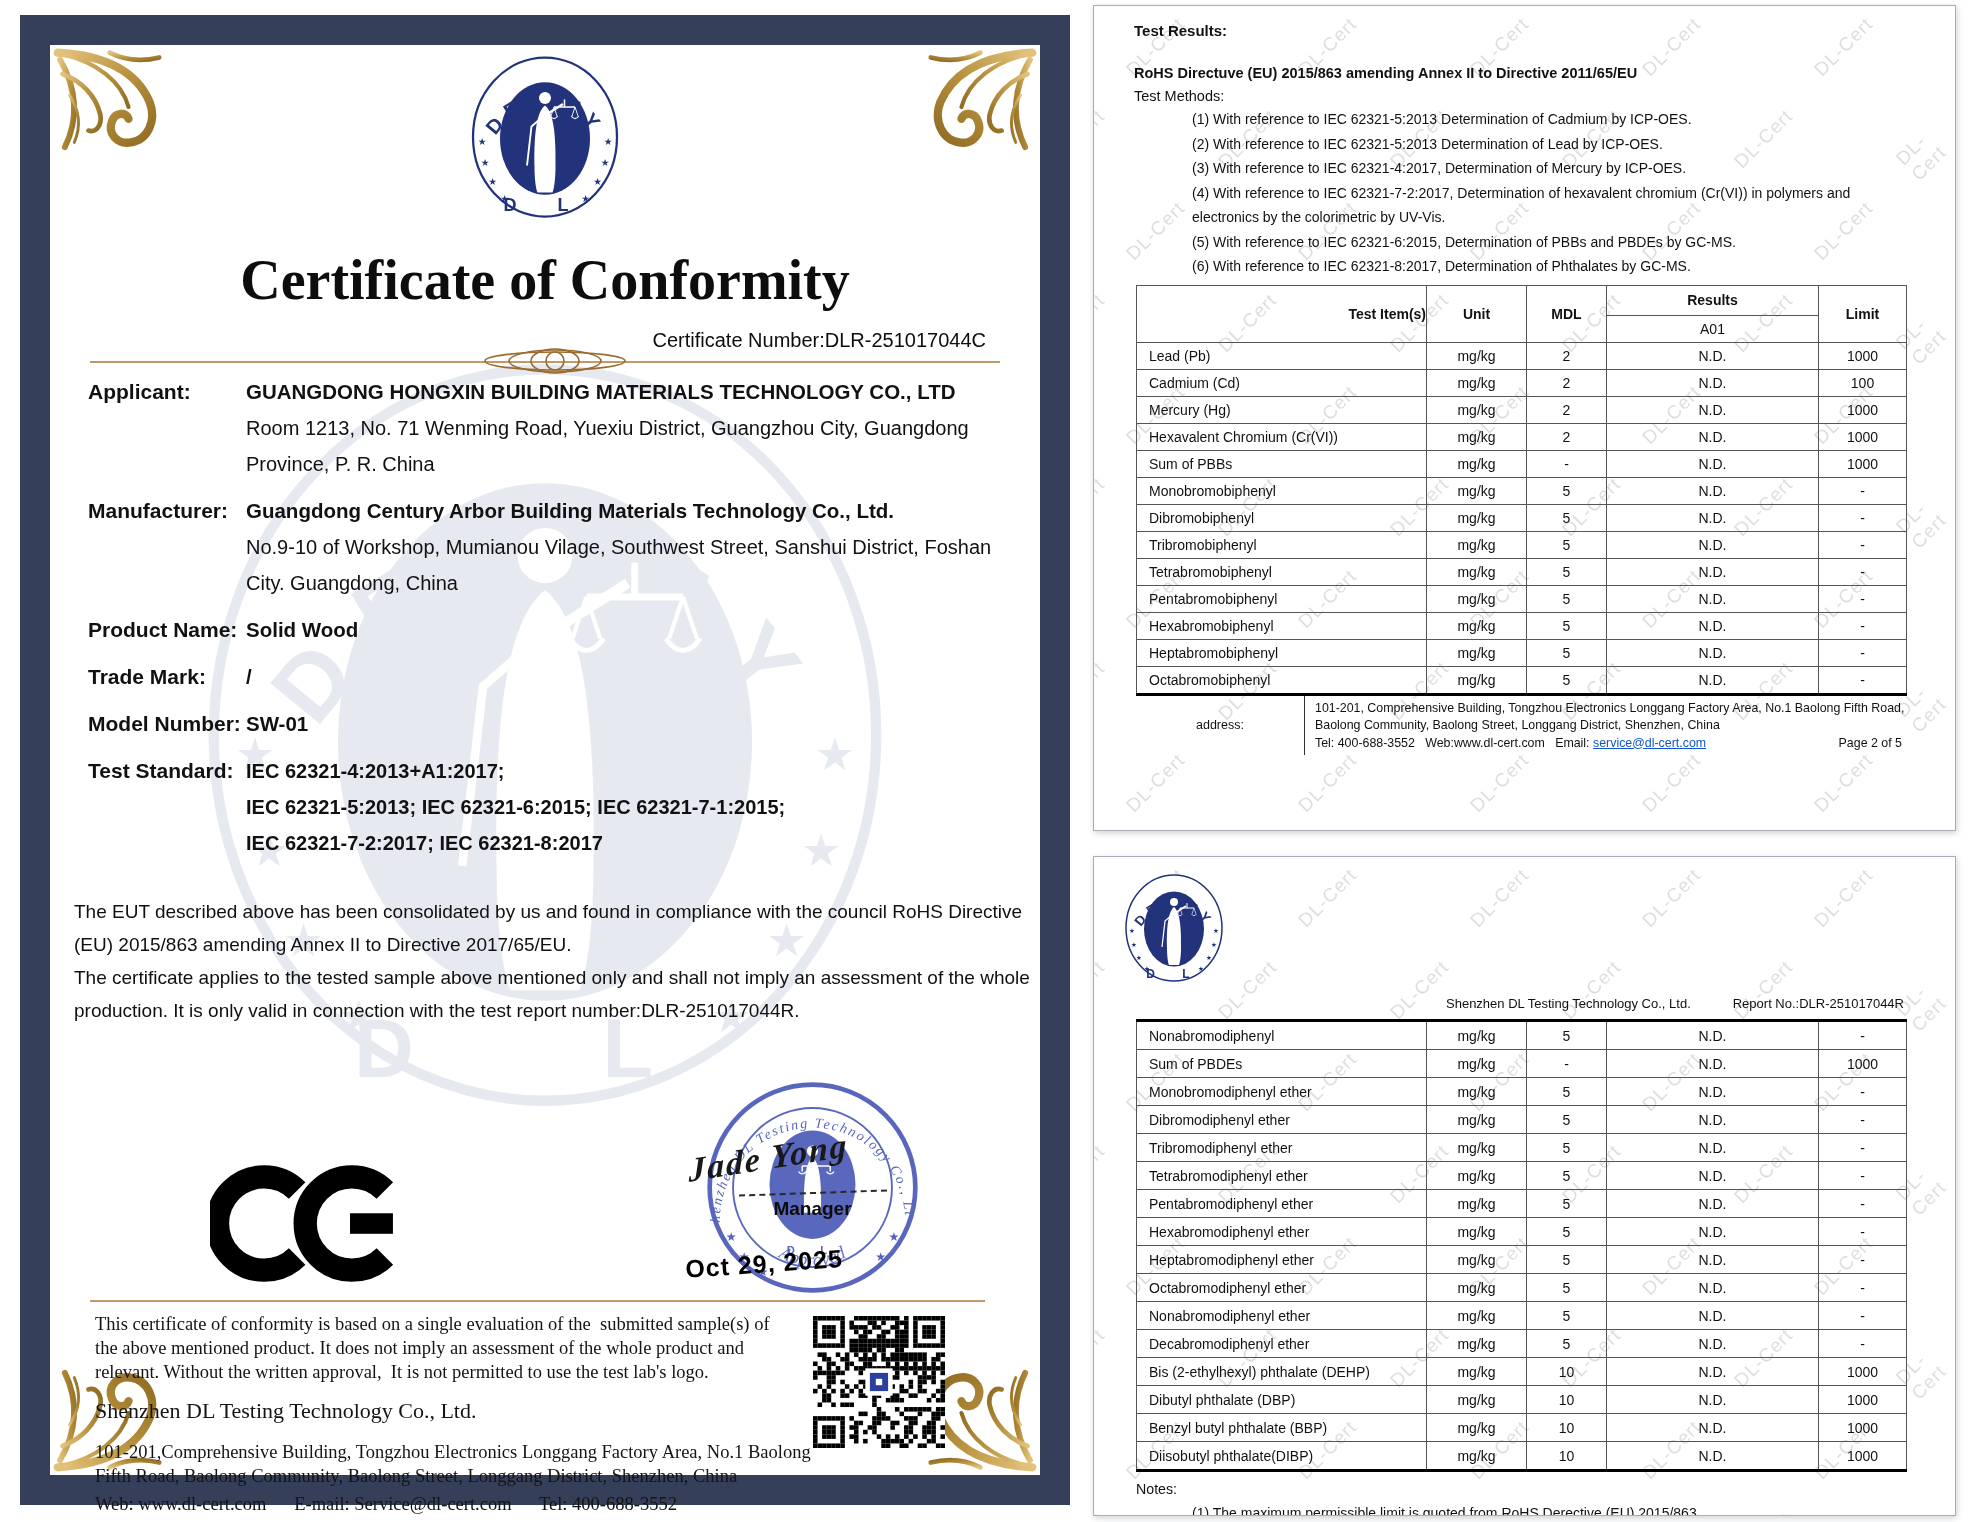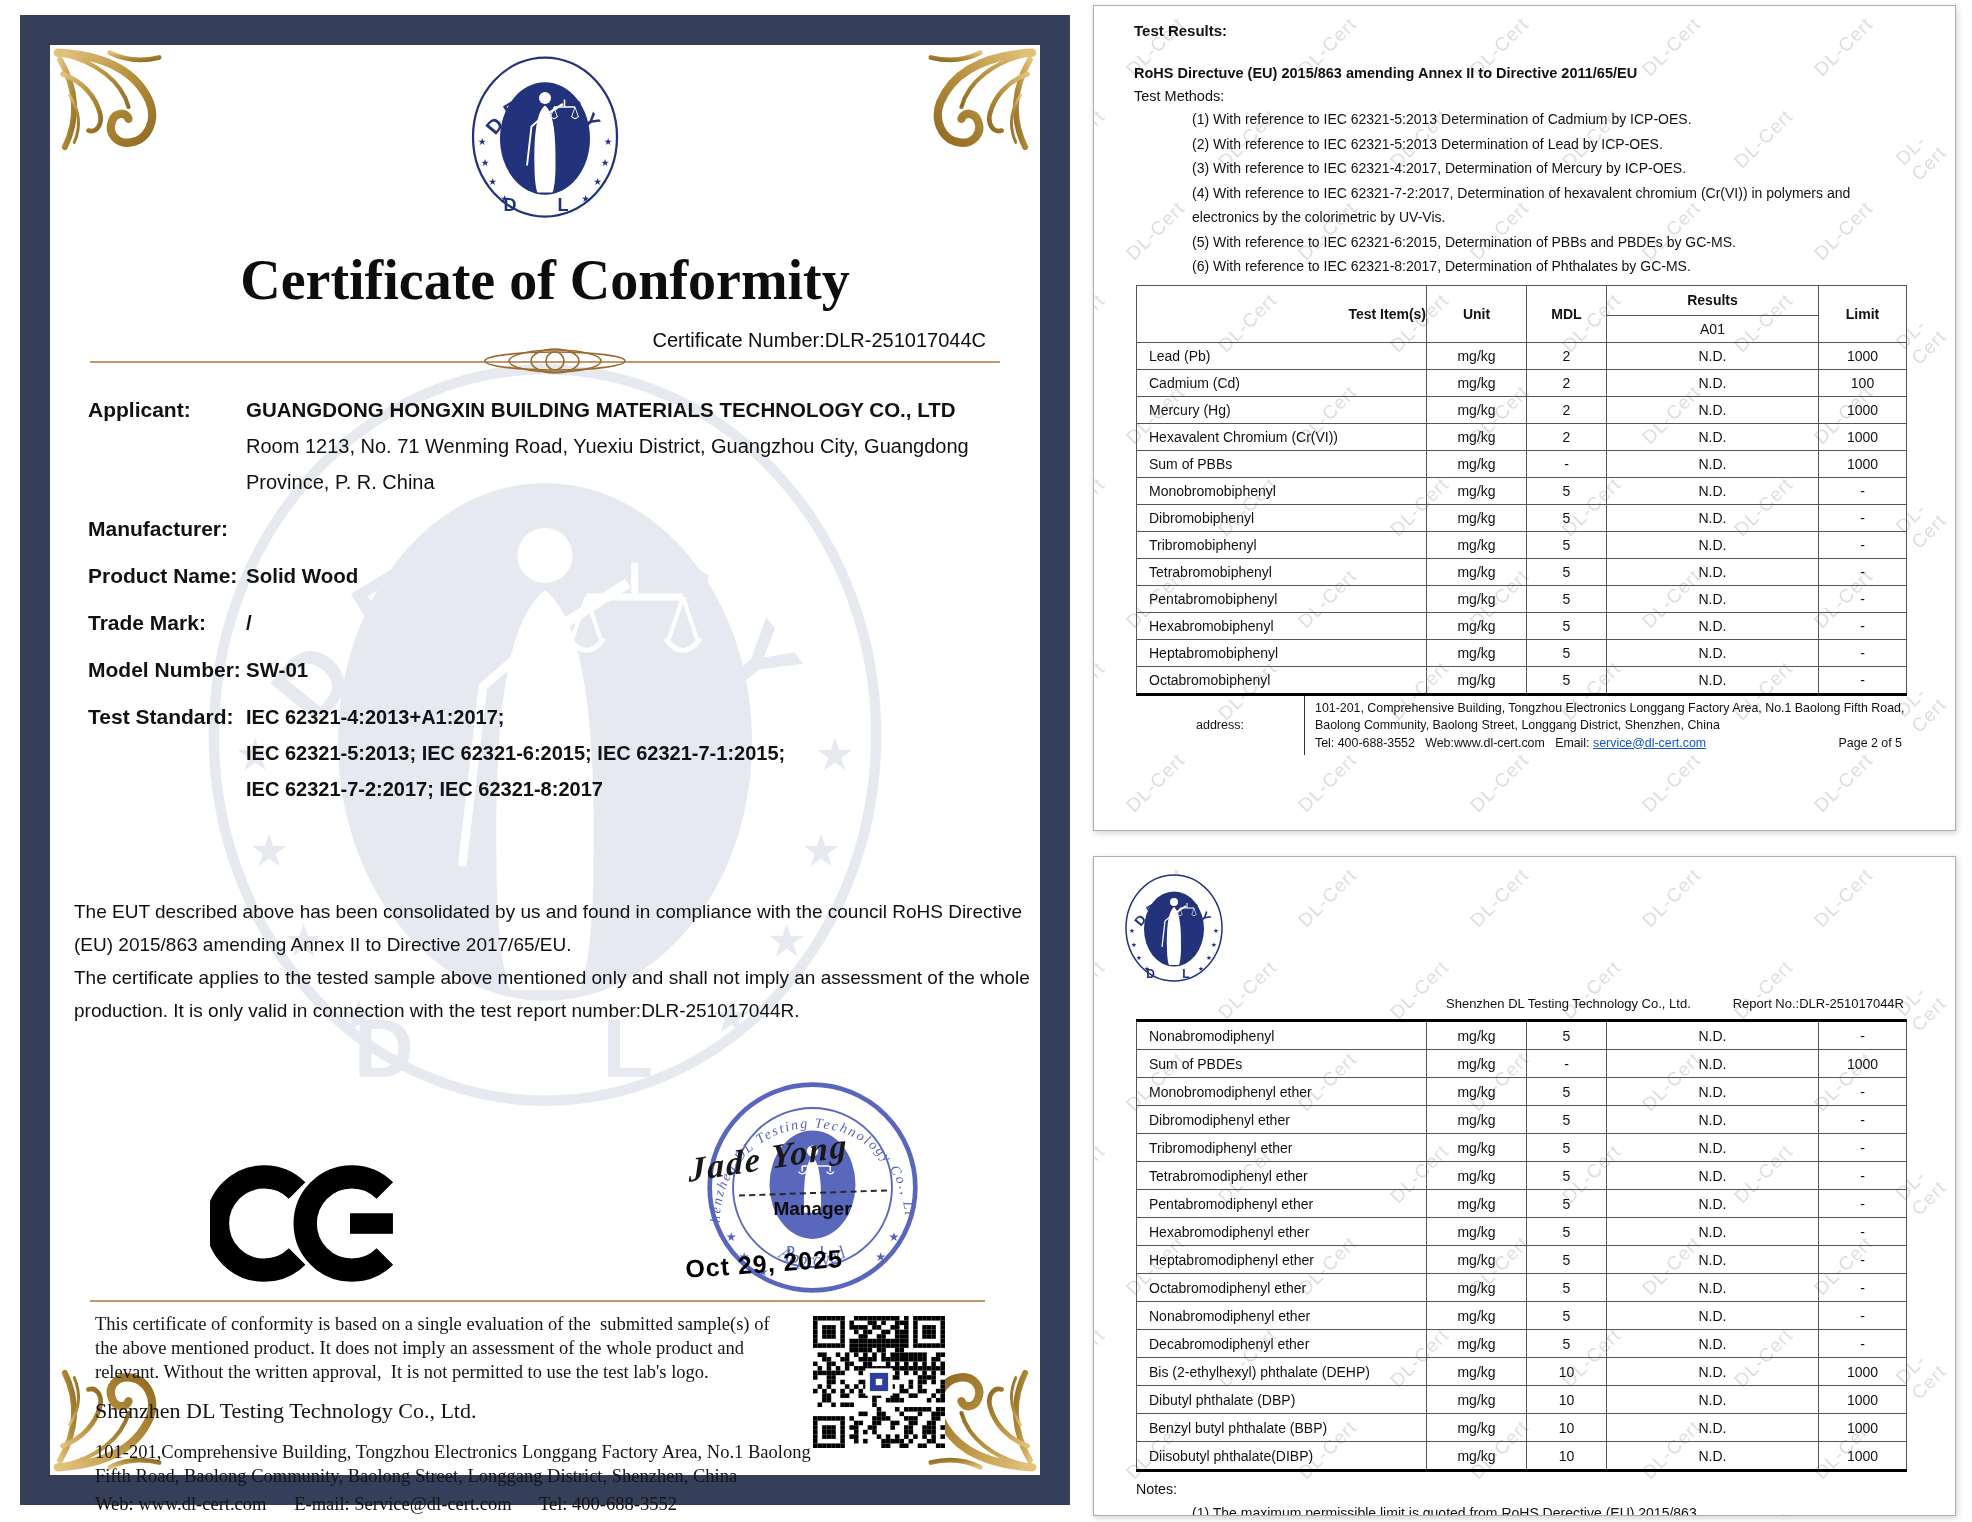--- a/index.html
+++ b/index.html
@@ -15,21 +15,21 @@
   .corner.bl{left:3px;bottom:3px;transform:scaleY(-1);}
   .corner.br{right:3px;bottom:3px;transform:scale(-1,-1);}
   .logo-svg{--ink:#23337b;--paper:#ffffff;}
   #cert-logo{position:absolute;left:420px;top:8px;width:150px;height:168px;}
   #ghost-logo{position:absolute;left:150px;top:295px;width:690px;height:790px;opacity:.16;--ink:#6d7ba6;--paper:#ffffff;pointer-events:none;}
   #cert-title{position:absolute;left:0;right:0;top:203px;text-align:center;font-family:"Liberation Serif","DejaVu Serif",serif;font-weight:bold;font-size:56px;color:#0d0d0d;}
   #certline{position:absolute;left:40px;right:40px;top:280px;height:56px;}
   #certline .rule{position:absolute;left:0;right:0;top:36px;height:2px;background:#c3996b;}
   #certline .knot{position:absolute;left:390px;top:22px;}
   #cert-number{position:absolute;right:14px;top:4px;font-size:20px;color:#0d0d0d;}
-  #fields{position:absolute;left:38px;right:28px;top:347px;}
+  #fields{position:absolute;left:38px;right:28px;top:329px;}
   .field{display:flex;margin-bottom:11px;}
   .flabel{width:158px;font-weight:bold;font-size:21px;line-height:36px;flex:none;}
   .fval{font-size:20px;line-height:36px;}
   .fmain{font-weight:bold;font-size:20.5px;}
   .fval .addr div{line-height:36px;}
   .fval.bold-lines div{font-weight:bold;}
   #statement{position:absolute;left:24px;top:850px;font-size:19px;line-height:33px;color:#101010;}
   #ce-mark{position:absolute;left:160px;top:1115px;width:196px;height:128px;}
   #stamp{position:absolute;left:655px;top:1035px;width:215px;height:215px;}
   #stamp svg{position:absolute;left:0;top:0;}
@@ -176,20 +176,27 @@
         <div class="fval">
           <div class="fmain ln">GUANGDONG HONGXIN BUILDING MATERIALS TECHNOLOGY CO., LTD</div>
           <div class="addr">
               <div class="ln">Room 1213, No. 71 Wenming Road, Yuexiu District, Guangzhou City, Guangdong</div>
               <div class="ln">Province, P. R. China</div>
             </div>
         </div>
       </div>
       <div class="field">
         <div class="flabel">Manufacturer:</div>
+        <div class="fval">
+          <div class="fmain ln">Guangdong Century Arbor Building Materials Technology Co., Ltd.</div>
+          <div class="addr">
+              <div class="ln">No.9-10 of Workshop, Mumianou Vilage, Southwest Street, Sanshui District, Foshan</div>
+              <div class="ln">City. Guangdong, China</div>
+            </div>
+        </div>
       </div>
       <div class="field">
         <div class="flabel">Product Name:</div>
         <div class="fval">
             <div class="fmain">Solid Wood</div>
           </div>
       </div>
       <div class="field">
         <div class="flabel">Trade Mark:</div>
         <div class="fval">

